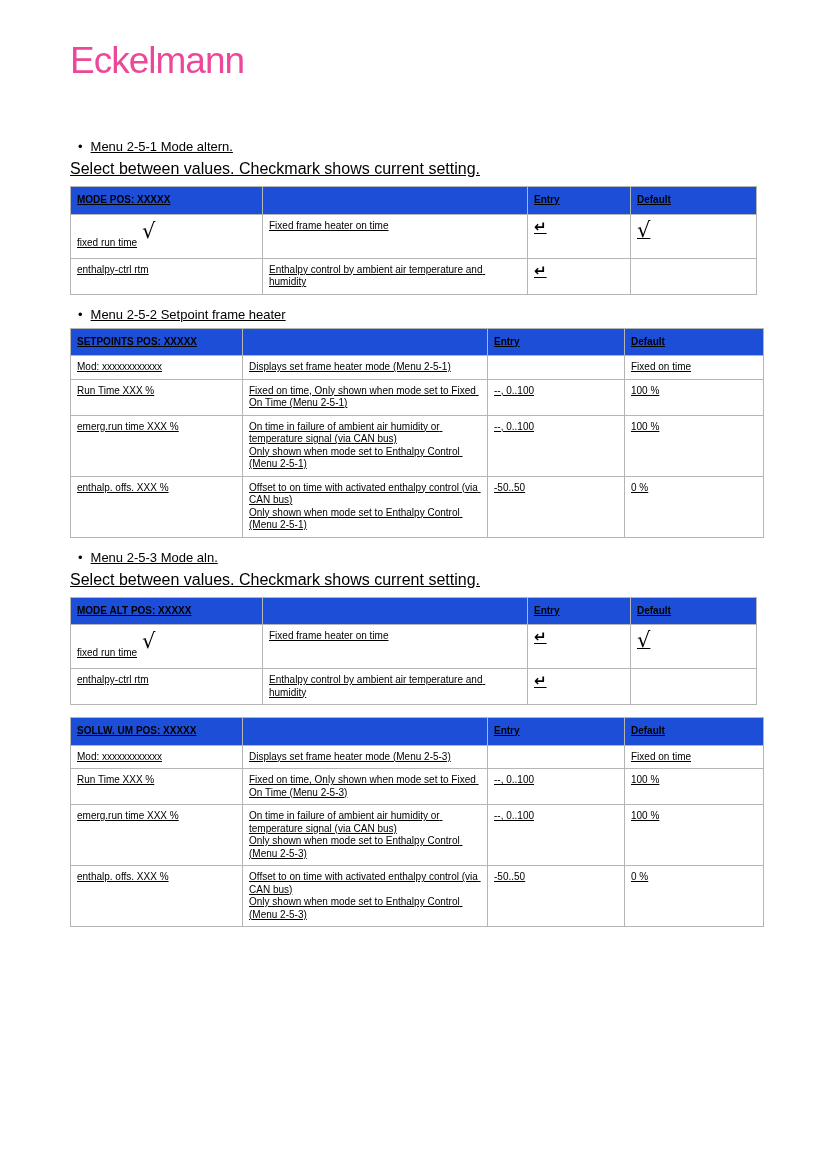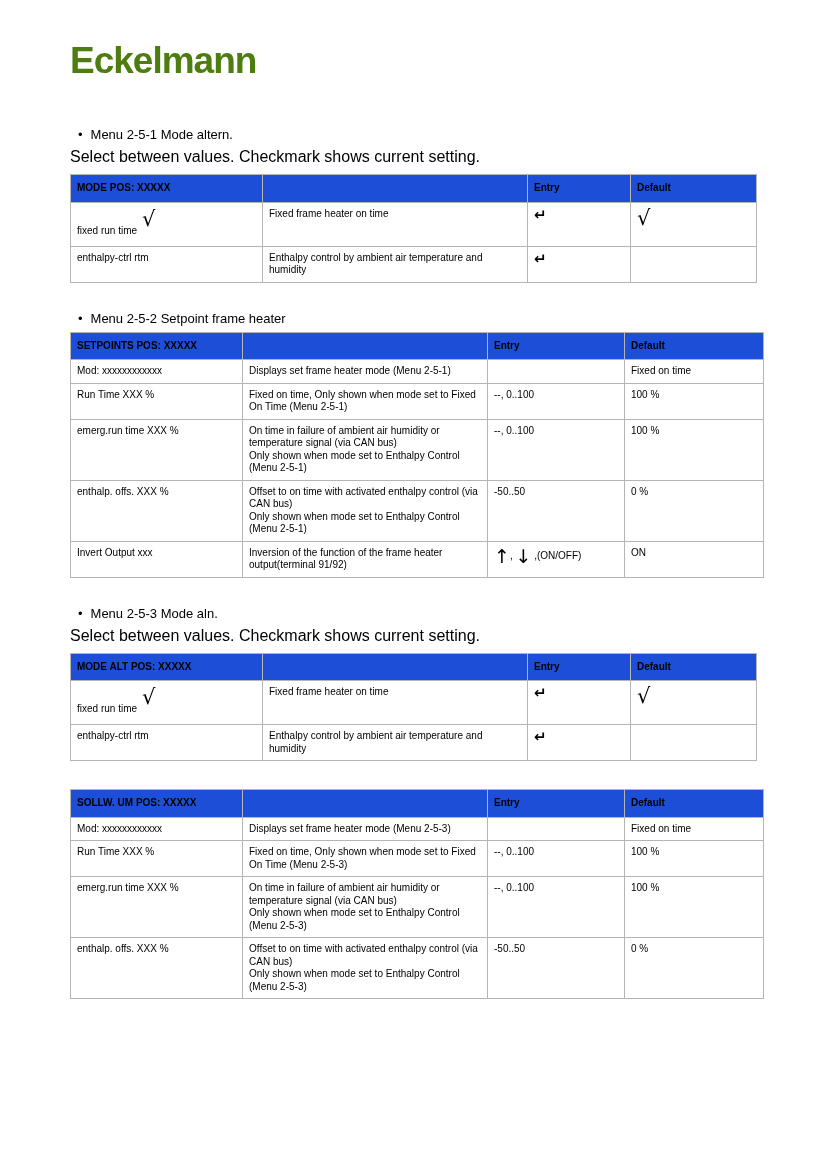--- a/index.html
+++ b/index.html
@@ -3,24 +3,24 @@
 <meta charset="utf-8">
 <style>
   * { margin:0; padding:0; box-sizing:border-box; }
   html,body { background:#ffffff; }
   .page {
     position:relative; width:827px; height:1169px; background:#ffffff;
     font-family:"Liberation Sans", sans-serif; color:#000; overflow:hidden;
   }
   .content { position:absolute; left:70px; top:42px; width:686px; }
   .logo {
-    font-size:37px; font-weight:bold; color:#4d7c0f; letter-spacing:-1px;
-    margin-bottom:48px; line-height:1;
-  }
-  .section { margin-bottom:28px; }
+    font-size:37px; font-weight:normal; color:#ec4899; letter-spacing:-1px;
+    margin-bottom:60px; line-height:1;
+  }
+  .section { margin-bottom:12px;text-decoration:underline; }
   .bullet-line { font-size:13px; margin:2px 0 6px 8px; }
   .bullet { display:inline-block; margin-right:8px; }
   .intro { font-size:16px; margin:2px 0 8px 0; }
   table.doc-table {
     border-collapse:collapse; width:686px; font-size:10px; table-layout:fixed;
     margin-top:4px; margin-bottom:2px;
   }
   .doc-table th, .doc-table td {
     border:1px solid #b5b5b5; text-align:left; vertical-align:top;
     padding:5px 6px; line-height:1.25;
@@ -118,26 +118,20 @@
                 <td class="col2"><span class="txt">--, 0..100</span></td>
                 <td class="col3"><span class="txt">100 %</span></td>
               </tr>
               <tr class="body-row">
                 <td class="col0"><span class="txt">enthalp. offs. XXX %</span></td>
                 <td class="col1"><span class="txt">Offset to on time with activated enthalpy control (via CAN bus)
 Only shown when mode set to Enthalpy Control (Menu 2-5-1)</span></td>
                 <td class="col2"><span class="txt">-50..50</span></td>
                 <td class="col3"><span class="txt">0 %</span></td>
               </tr>
-              <tr class="body-row">
-                <td class="col0"><span class="txt">Invert Output xxx</span></td>
-                <td class="col1"><span class="txt">Inversion of the function of the frame heater output(terminal 91/92)</span></td>
-                <td class="col2"><span class="icon icon-arrow_up">↑</span><span class="txt">, </span><span class="icon icon-arrow_down">↓</span><span class="txt"> ,(ON/OFF)</span></td>
-                <td class="col3"><span class="txt">ON</span></td>
-              </tr>
             </tbody>
           </table>
         </div>
         <div class="section">
           <div class="bullet-line"><span class="bullet">•</span><span class="heading-text">Menu 2-5-3 Mode aln.</span></div>
           <div class="intro">Select between values. Checkmark shows current setting.</div>
           <table class="doc-table table-mode">
             <thead>
               <tr class="header-row">
                 <th class="col0">MODE ALT POS: XXXXX</th>

